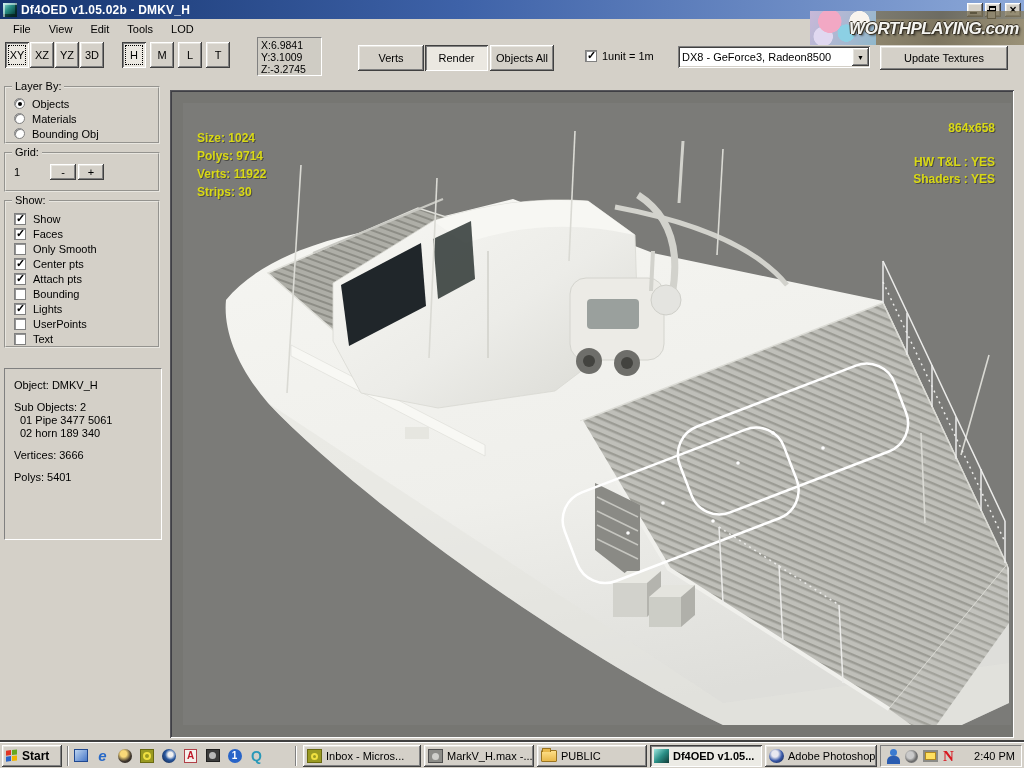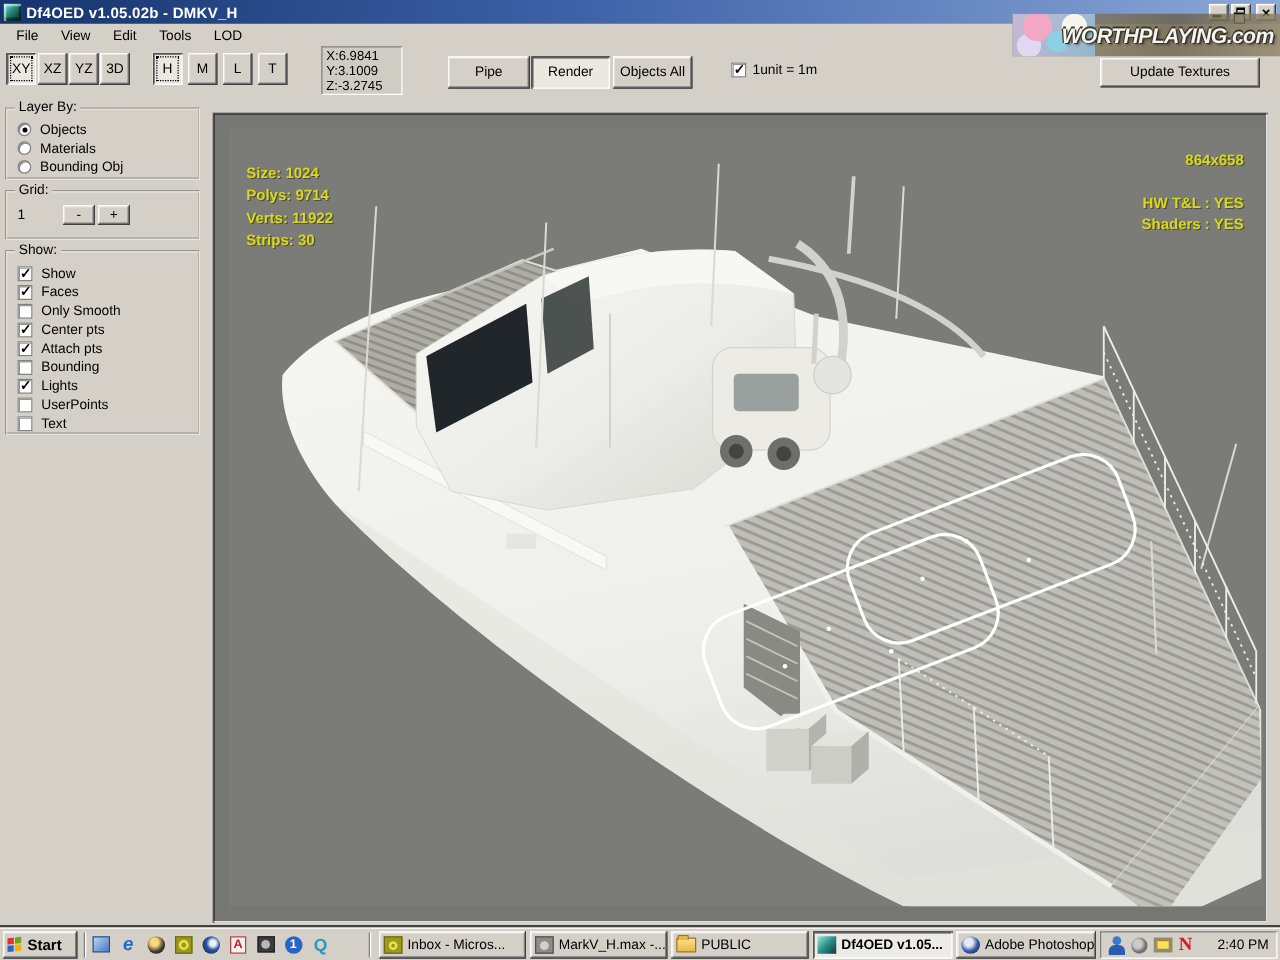--- a/index.html
+++ b/index.html
@@ -142,29 +142,33 @@
       <button class="tbtn raised" style="left:150px">M</button>
       <button class="tbtn raised" style="left:178px">L</button>
       <button class="tbtn raised" style="left:206px">T</button>
 
       <div class="coordbox inset">
         <div>X:6.9841</div>
         <div>Y:3.1009</div>
         <div>Z:-3.2745</div>
       </div>
 
-      <button class="rbtn raised" style="left:358px; width:66px">Pipe</button>
+      <button class="rbtn raised" style="left:358px; width:66px">Verts</button>
       <button class="rbtn pressed dotted" style="left:425px; width:63px">Render</button>
       <button class="rbtn raised" style="left:490px; width:64px">Objects All</button>
 
       <div class="unitchk">
         <span class="cb checked"></span>
         <span>1unit = 1m</span>
       </div>
 
+      <div class="combo inset2">
+        <span class="val">DX8 - GeForce3, Radeon8500</span>
+        <span class="arrowbtn raised">▼</span>
+      </div>
 
       <button class="raised" style="position:absolute; left:880px; top:8px; width:128px; height:24px">Update Textures</button>
     </div>
 
     <div class="sidebar">
 
       <div class="group" style="top:6px; height:58px; padding-top:8px">
         <span class="legend">Layer By:</span>
         <div class="srow">
             <span class="radio selected"></span>
@@ -220,20 +224,28 @@
         <div class="srow">
             <span class="cb"></span>
             <span>UserPoints</span>
           </div>
         <div class="srow">
             <span class="cb"></span>
             <span>Text</span>
           </div>
       </div>
 
+      <div class="infobox inset">
+        <div>Object: DMKV_H</div>
+        <div class="gap">Sub Objects: 2</div>
+        <div class="ind">01 Pipe 3477 5061</div>
+        <div class="ind">02 horn  189  340</div>
+        <div class="gap">Vertices: 3666</div>
+        <div class="gap">Polys: 5401</div>
+      </div>
     </div>
 
     <div class="viewport">
       <div class="render">
 
         <svg width="828" height="622" viewBox="0 0 828 622">
           <defs>
             <pattern id="planks" patternUnits="userSpaceOnUse" width="7" height="7" patternTransform="rotate(23)">
               <rect width="7" height="7" fill="#bfbfb9"></rect>
                 <rect width="7" height="2.4" fill="#9b9b94"></rect>

